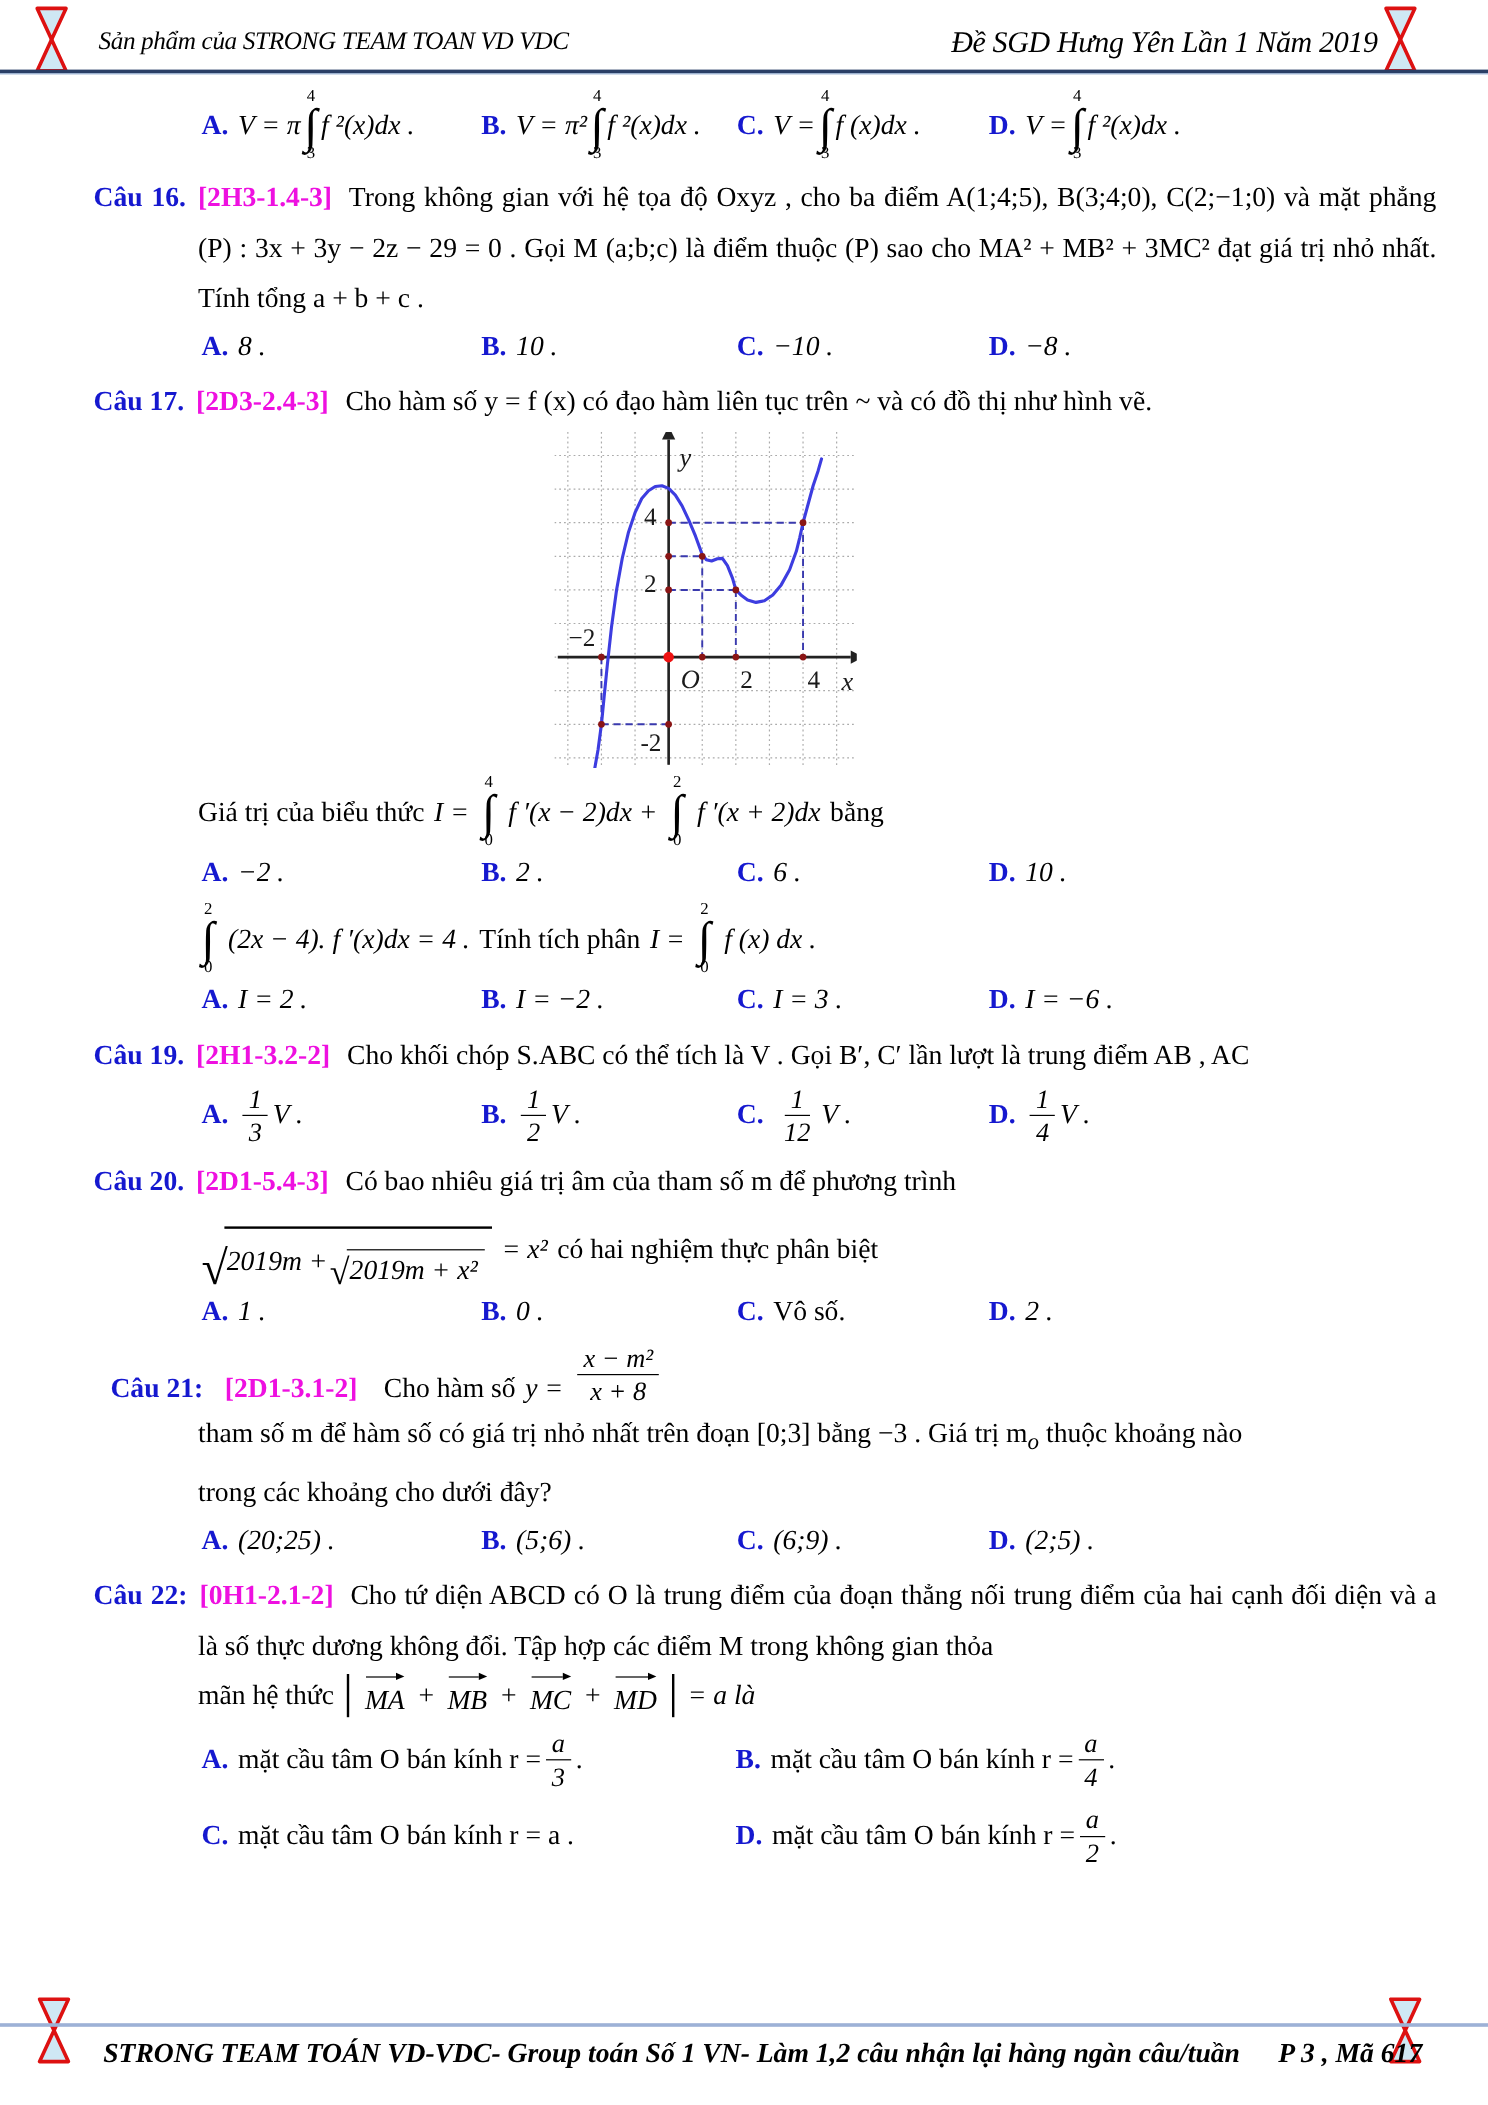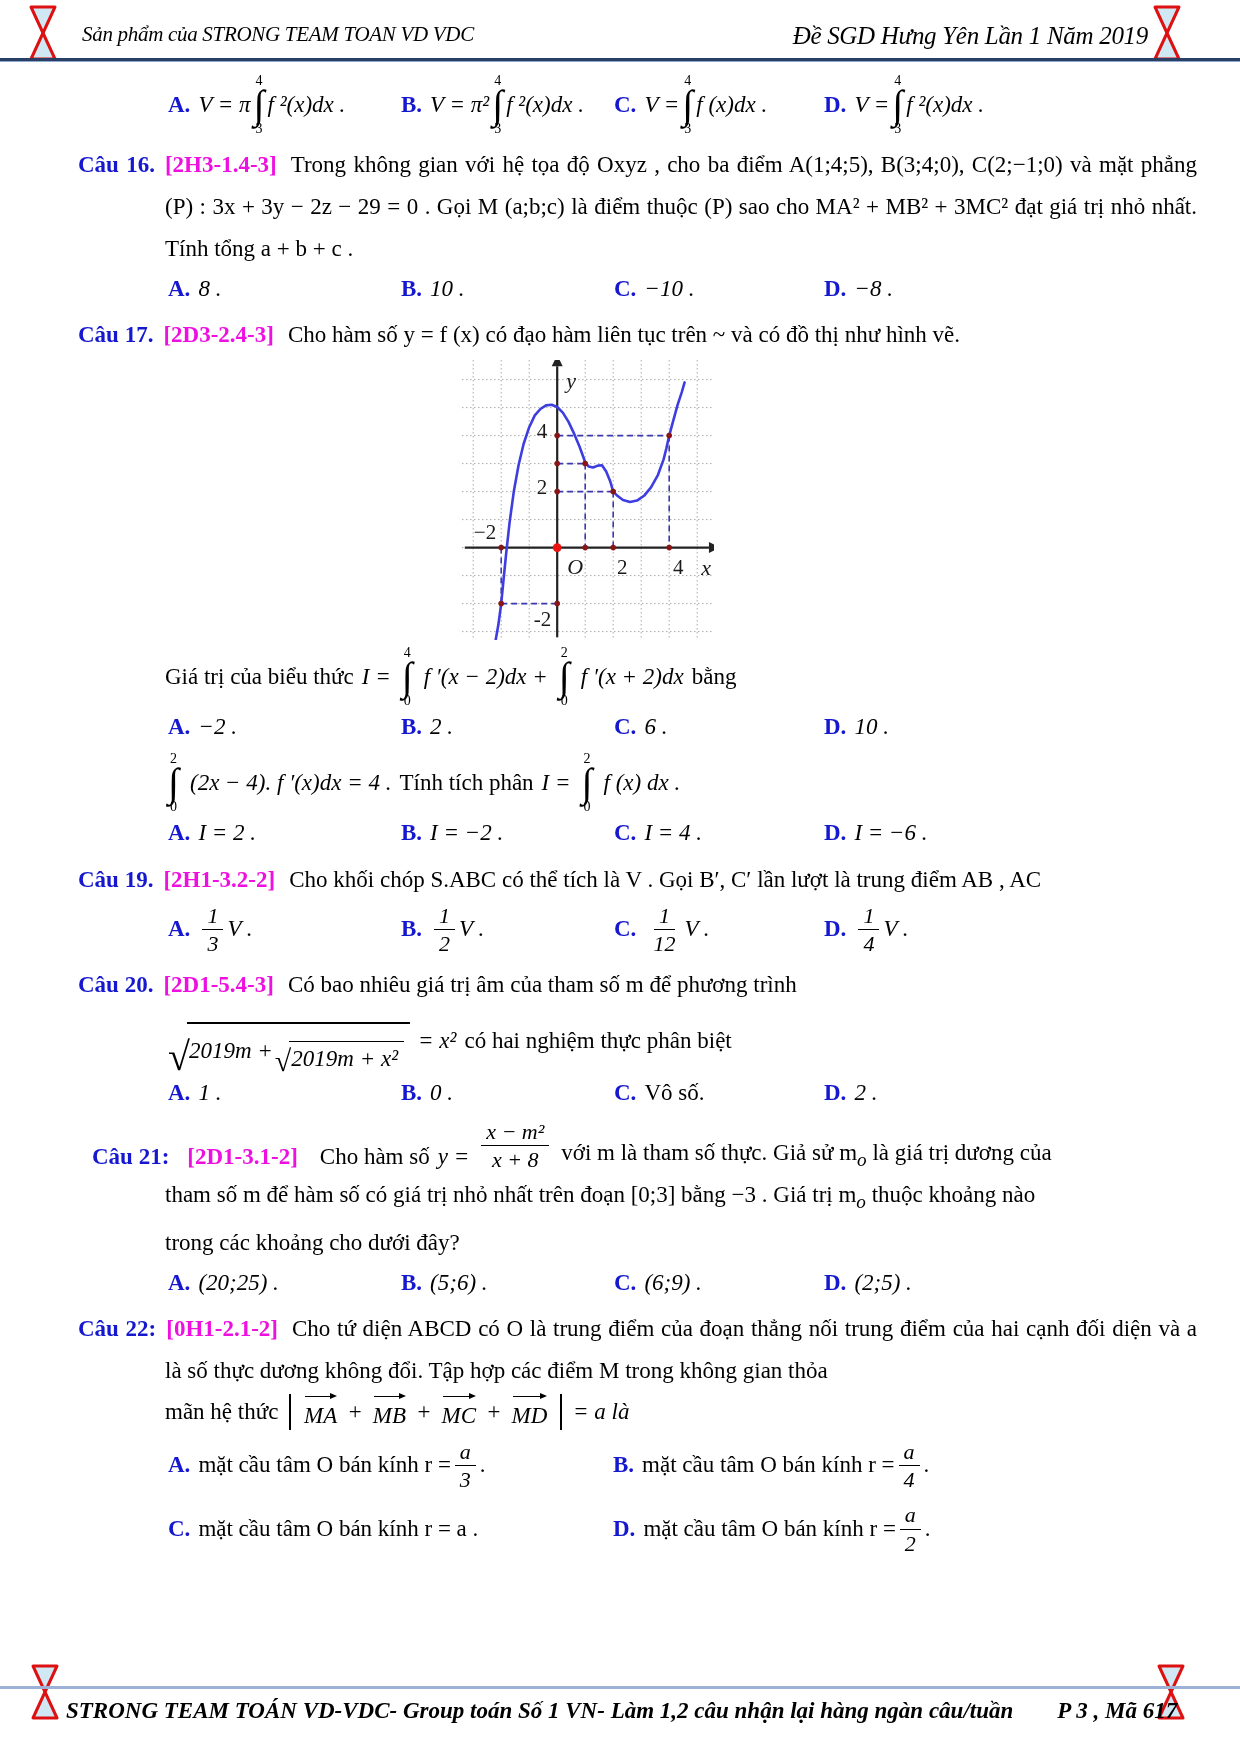--- a/index.html
+++ b/index.html
@@ -9,22 +9,22 @@
     background:#ffffff; color:#000;
     font-family:"Liberation Serif","DejaVu Serif",serif;
     font-size:23px;
   }
   
   .hdr-left  { position:absolute; top:22px; left:82px;  font-style:italic; font-size:21px; letter-spacing:-0.3px; }
   .hdr-right { position:absolute; top:22px; right:92px; font-style:italic; font-size:25px; letter-spacing:-0.3px; }
   .top-rule  { position:absolute; top:58px; left:0; width:1240px; height:4px;
                border-top:3px solid #2a3f66; border-bottom:1px solid #8fa8cc; }
   .ftr-rule  { position:absolute; top:1686px; left:0; width:1240px; border-top:3px solid #9db1d6; }
-  .ftr       { position:absolute; top:1698px; left:66px; font-style:italic; font-weight:bold;
-               font-size:23px; display:flex; gap:44px; white-space:nowrap; }
+  .ftr       { position:absolute; top:1698px; left:86px; font-style:italic; font-weight:bold;
+               font-size:23px; display:flex; gap:32px; white-space:nowrap; }
   .hourglass { position:absolute; width:30px; height:56px; }
   #hg-tl { left:28px;  top:5px; }
   #hg-tr { left:1152px; top:5px; }
   #hg-bl { left:30px;  top:1664px; }
   #hg-br { left:1156px; top:1664px; }
 
   
   .content { position:absolute; top:68px; left:0; width:1240px; }
   .q-para  { margin:0 43px 2px 165px; text-indent:-87px; text-align:justify; line-height:1.82; }
   .q-line  { margin:0 72px 2px 165px; line-height:1.82; white-space:nowrap; }
@@ -288,21 +288,21 @@
       <span class="optc">
           <span class="optk">A.</span>
           <span class="m">I = 2 .</span>
         </span>
       <span class="optc">
           <span class="optk">B.</span>
           <span class="m">I = −2 .</span>
         </span>
       <span class="optc">
           <span class="optk">C.</span>
-          <span class="m">I = 4 .</span>
+          <span class="m">I = 3 .</span>
         </span>
       <span class="optc">
           <span class="optk">D.</span>
           <span class="m">I = −6 .</span>
         </span>
     </div>
   </div>
 
   <div>
     <div class="q-para">
@@ -385,21 +385,20 @@
   <div>
     <div class="expr" style="margin-left:92px;align-items:flex-end;">
       <span class="q-label">Câu 21:</span>
         <span class="q-tag">[2D1-3.1-2]</span>
       <span>Cho hàm số</span>
       <span class="m">y =</span>
       <span class="frac">
           <span class="num">x − m²</span>
           <span class="den">x + 8</span>
         </span>
-      <span><span>với m là tham số thực. Giả sử m</span><sub class="m">o</sub> <span>là giá trị dương của</span></span>
     </div>
     <div class="q-line">
       <span>tham số m để hàm số có giá trị nhỏ nhất trên đoạn [0;3] bằng −3 . Giá trị m</span><sub class="m">o</sub> <span>thuộc khoảng nào</span>
     </div>
     <div class="q-line"><span>trong các khoảng cho dưới đây?</span></div>
     <div class="opts4">
       <span class="optc">
           <span class="optk">A.</span>
           <span class="m">(20;25) .</span>
         </span>

